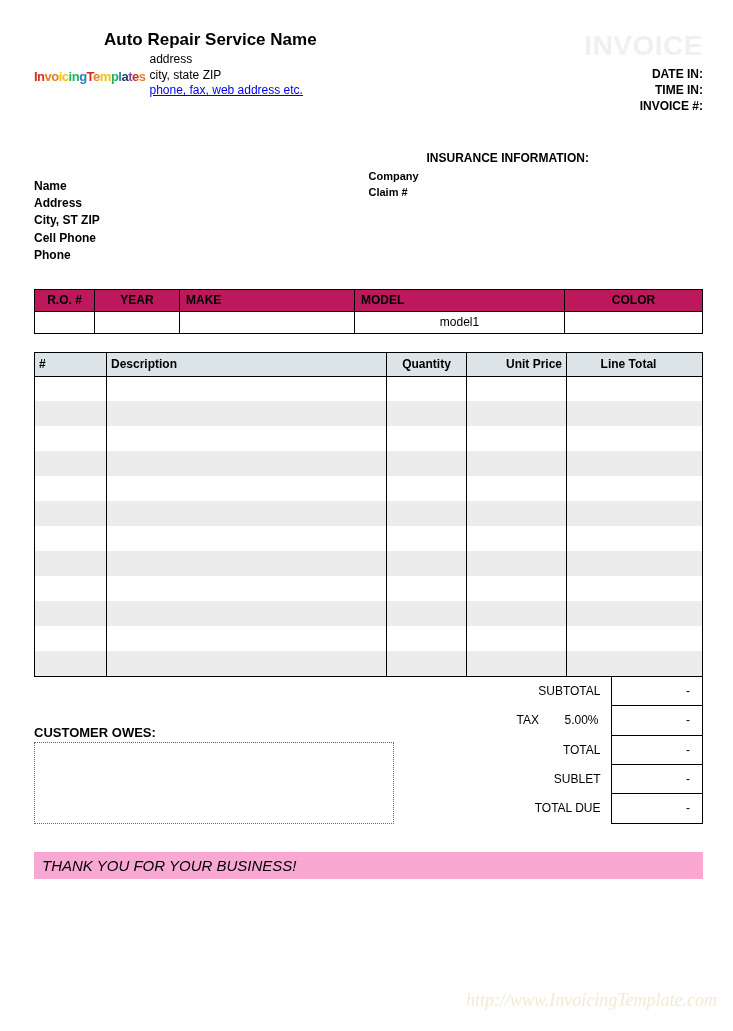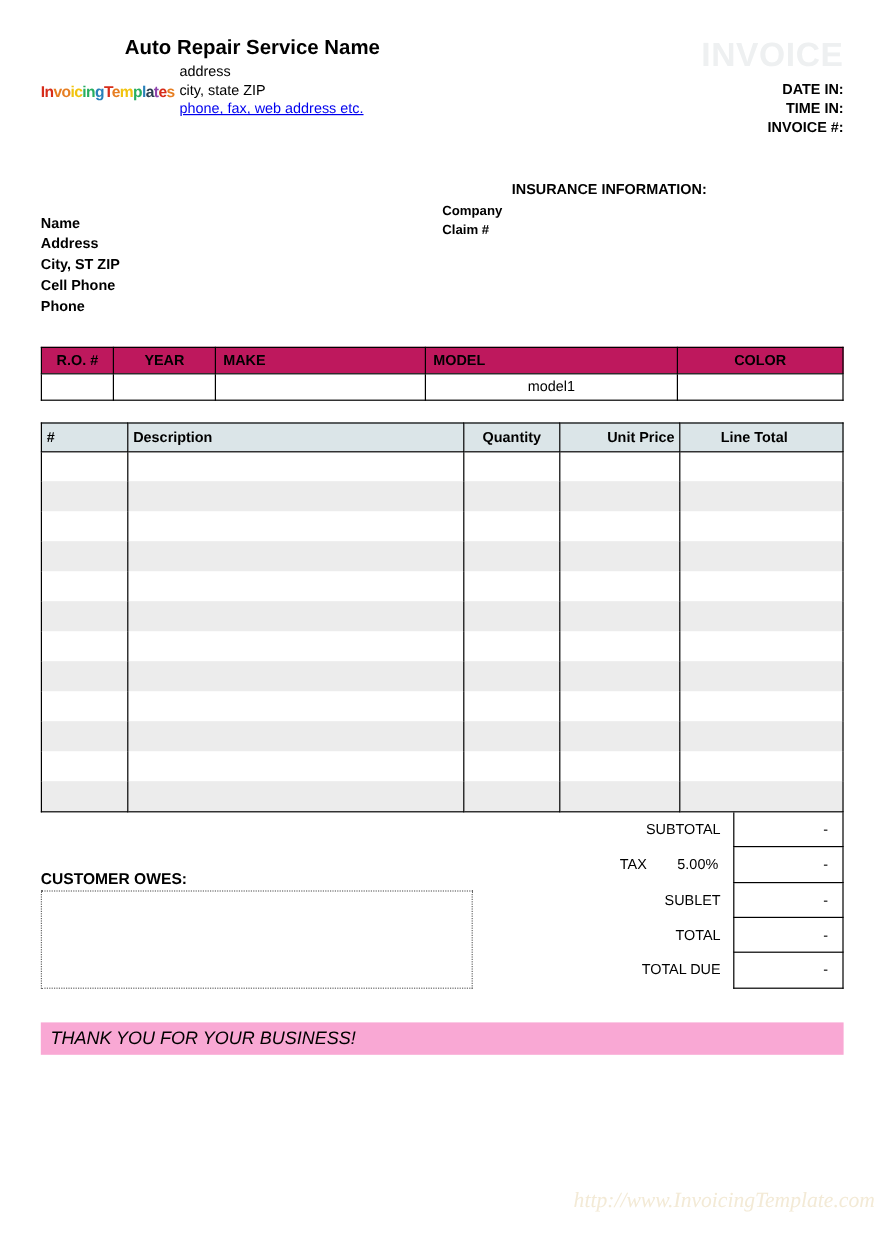--- a/index.html
+++ b/index.html
@@ -78,21 +78,21 @@
   }
   .thanks {
     margin-top: 28px;
     background:#f9a8d4;
     font-style: italic;
     font-size: 15px;
     padding:5px 8px;
   }
   .watermark {
     position:absolute;
-    right:4px; top:990px;
+    right:16px; top:990px;
     color:#f3ead6;
     font-family:"Times New Roman", serif;
     font-style:italic;
     font-size:18px;
     pointer-events:none;
   }
 </style>
 </head>
 <body>
 
@@ -264,25 +264,25 @@
         <tr>
       <td class="lbl" colspan="2">SUBTOTAL</td>
       <td class="val">-</td>
     </tr>
     <tr>
       <td class="lbl">TAX</td>
       <td class="pct">5.00%</td>
       <td class="val">-</td>
     </tr>
     <tr>
+      <td class="lbl" colspan="2">TOTAL</td>
+      <td class="val">-</td>
+    </tr>
+    <tr>
       <td class="lbl" colspan="2">SUBLET</td>
-      <td class="val">-</td>
-    </tr>
-    <tr>
-      <td class="lbl" colspan="2">TOTAL</td>
       <td class="val">-</td>
     </tr>
     <tr>
       <td class="lbl" colspan="2">TOTAL DUE</td>
       <td class="val" style="border-bottom:1px solid #000;">-</td>
     </tr>
   </tbody>
     </table>
 </div>
 

